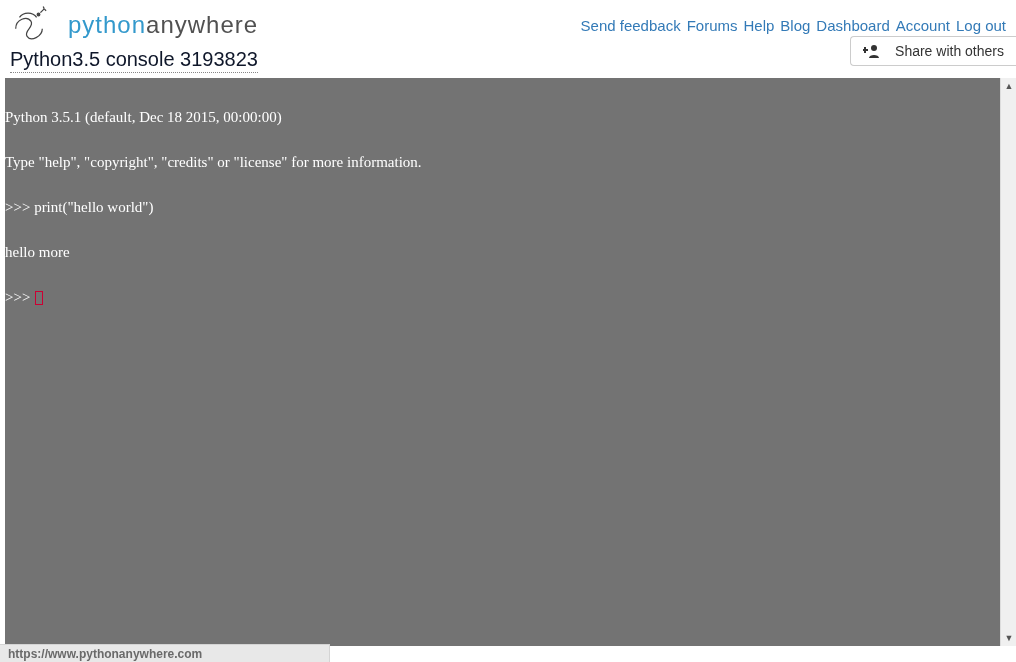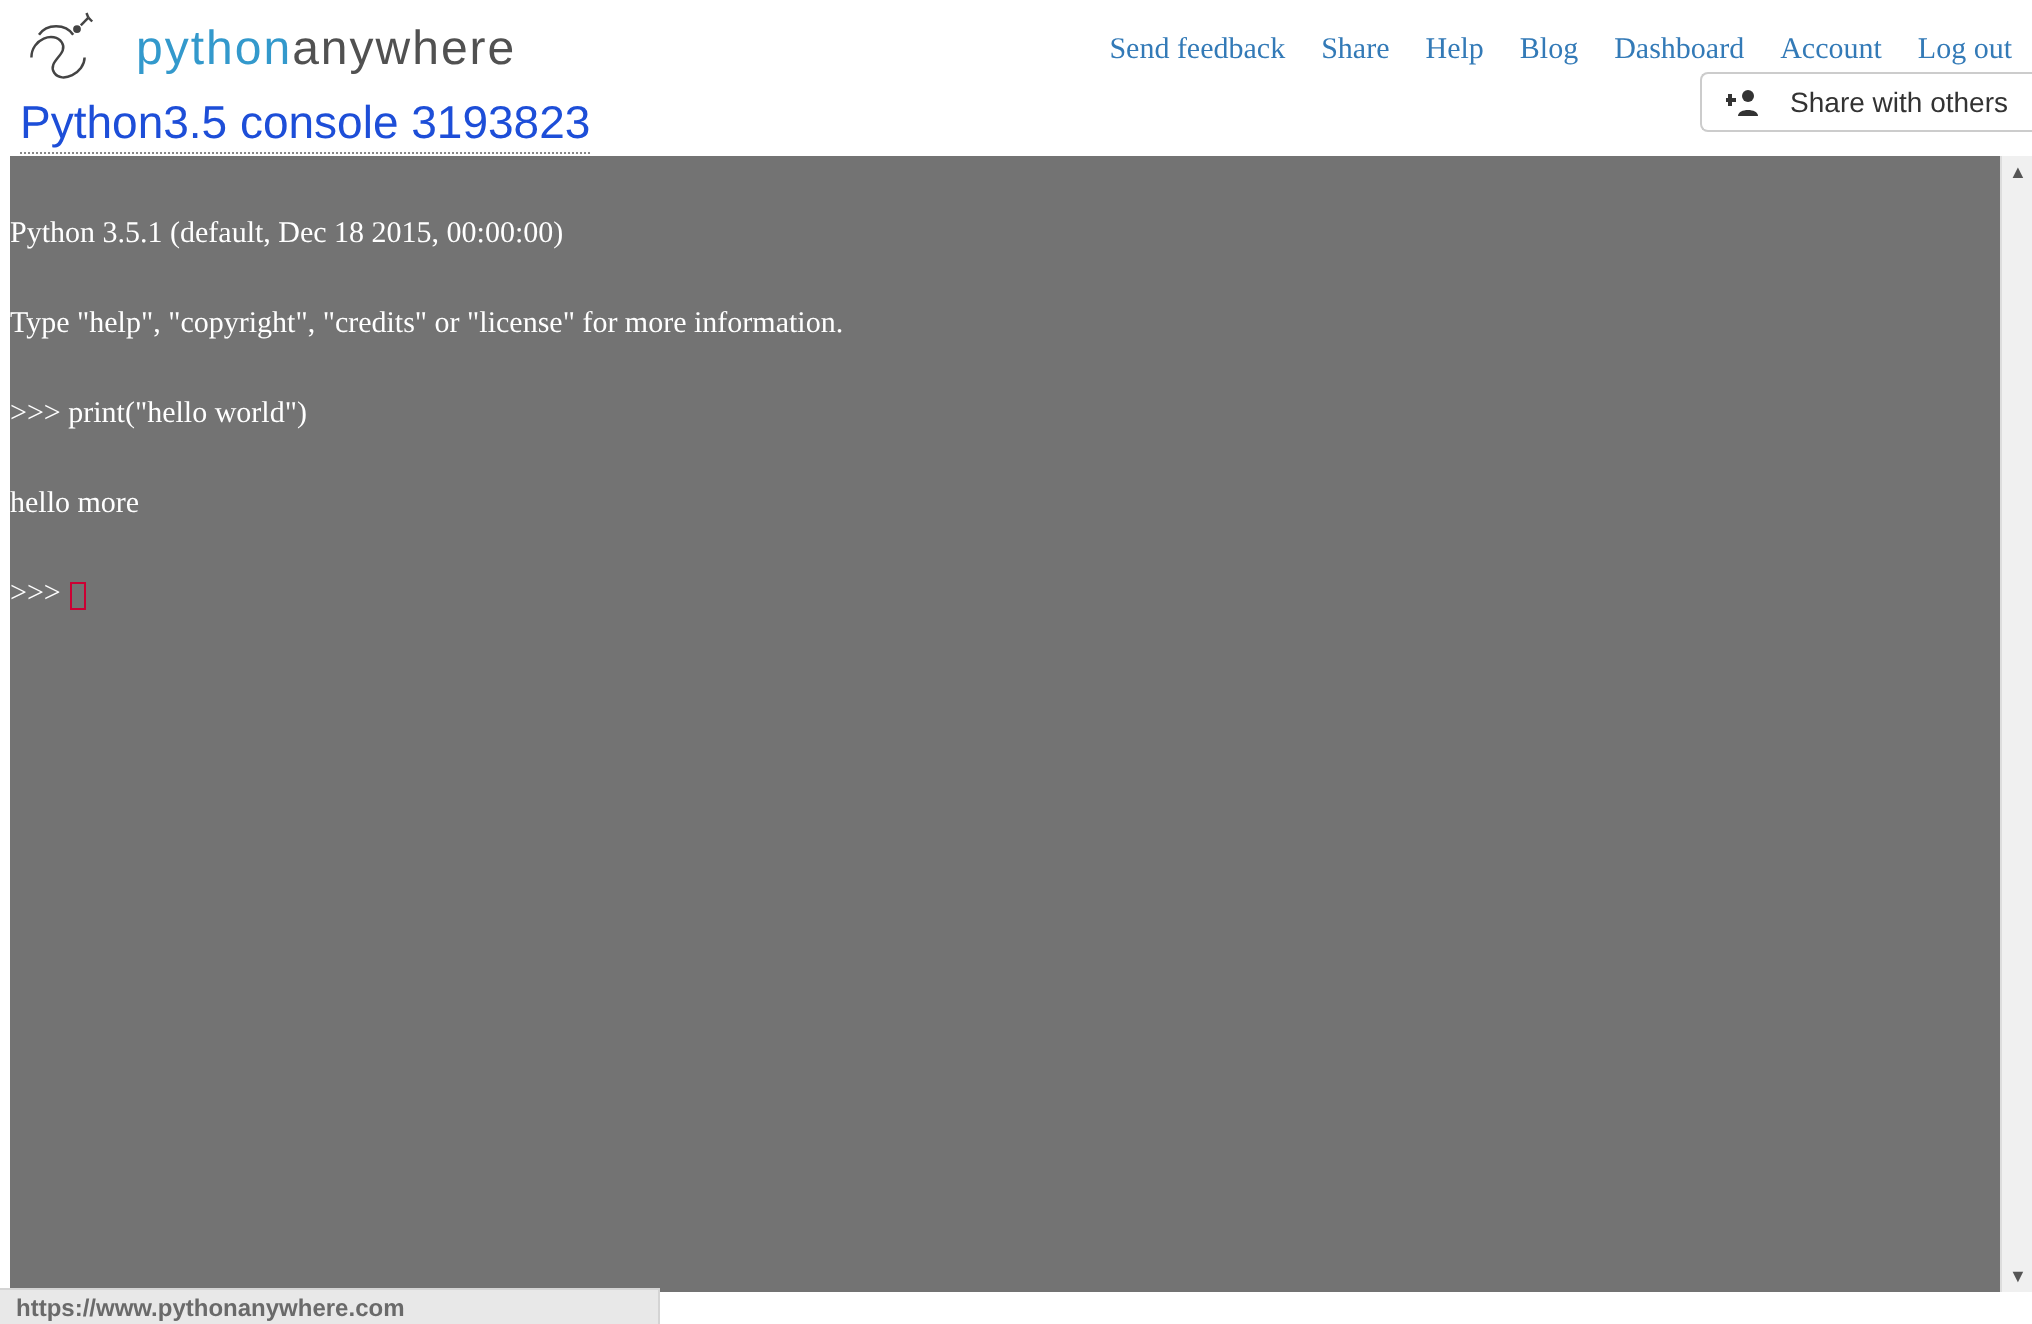--- a/index.html
+++ b/index.html
@@ -5,26 +5,26 @@
     * { margin: 0; padding: 0; box-sizing: border-box; }
     body { font-family: Arial, Helvetica, sans-serif; width: 1016px; height: 662px; overflow: hidden; background: #fff; position: relative; }
 
     
     .header { display: flex; align-items: center; justify-content: space-between; padding: 8px 10px 6px 10px; height: 48px; }
     .logo-wrap { display: flex; align-items: center; gap: 20px; }
     .logo-svg { width: 38px; height: 38px; }
     .logo-text { font-size: 24px; letter-spacing: 1px; font-weight: 300; color: #515151; }
     .logo-text .py { color: #3399cc; }
 
-    .nav { display: flex; align-items: flex-end; gap: 18px; font-size: 15px; padding-right: 0; font-family: Liberation Serif, serif; }
+    .nav { display: flex; align-items: flex-end; gap: 6px; font-size: 15px; padding-right: 0; }
     .nav a { color: #337ab7; text-decoration: none; cursor: pointer; white-space: nowrap; }
 
     
     .subhead { position: relative; padding: 0 10px 6px 10px; height: 30px; }
-    .console-title { display: inline-block; font-size: 23px; color: #1d4ed8; border-bottom: 1px dotted #888; padding-bottom: 1px; cursor: pointer; }
+    .console-title { display: inline-block; font-size: 20px; color: #0f172a; border-bottom: 1px dotted #888; padding-bottom: 1px; cursor: pointer; }
     .share-btn { position: absolute; right: 0; top: -12px; background: #fff; border: 1px solid #ccc; border-right: none; border-radius: 4px 0 0 4px; padding: 6px 12px; font-size: 14px; color: #333; display: flex; align-items: center; gap: 16px; cursor: pointer; }
     .share-icon { width: 16px; height: 14px; }
 
     
     .terminal-wrap { position: relative; margin: 0 0 0 5px; width: 1006px; height: 568px; }
     .terminal { background: #737373; color: #fff; font-family: Liberation Serif, serif; font-size: 15px; line-height: 15px; padding: 2px 0 0 0; width: 1001px; height: 568px; overflow: hidden; white-space: pre; }
     .terminal .line { min-height: 15px; }
     .prompt { color: #fff; }
     .cursor { display: inline-block; width: 8px; height: 14px; border: 1px solid #c03; vertical-align: bottom; margin-left: 1px; }
 
@@ -49,21 +49,21 @@
         <circle cx="30" cy="9" r="1.4" fill="#444"></circle>
         <line x1="32" y1="7" x2="36" y2="3"></line>
         <line x1="36" y1="3" x2="38" y2="5"></line>
         <line x1="36" y1="3" x2="35" y2="0.5"></line>
       </g>
     </svg>
     <span class="logo-text"><span class="py">python</span><span>anywhere</span></span>
   </div>
   <nav class="nav">
     <a>Send feedback</a>
-    <a>Share</a>
+    <a>Forums</a>
     <a>Help</a>
     <a>Blog</a>
     <a>Dashboard</a>
     <a>Account</a>
     <a>Log out</a>
   </nav>
 </div>
 
 <div class="subhead">
   <span class="console-title">Python3.5 console 3193823</span>

